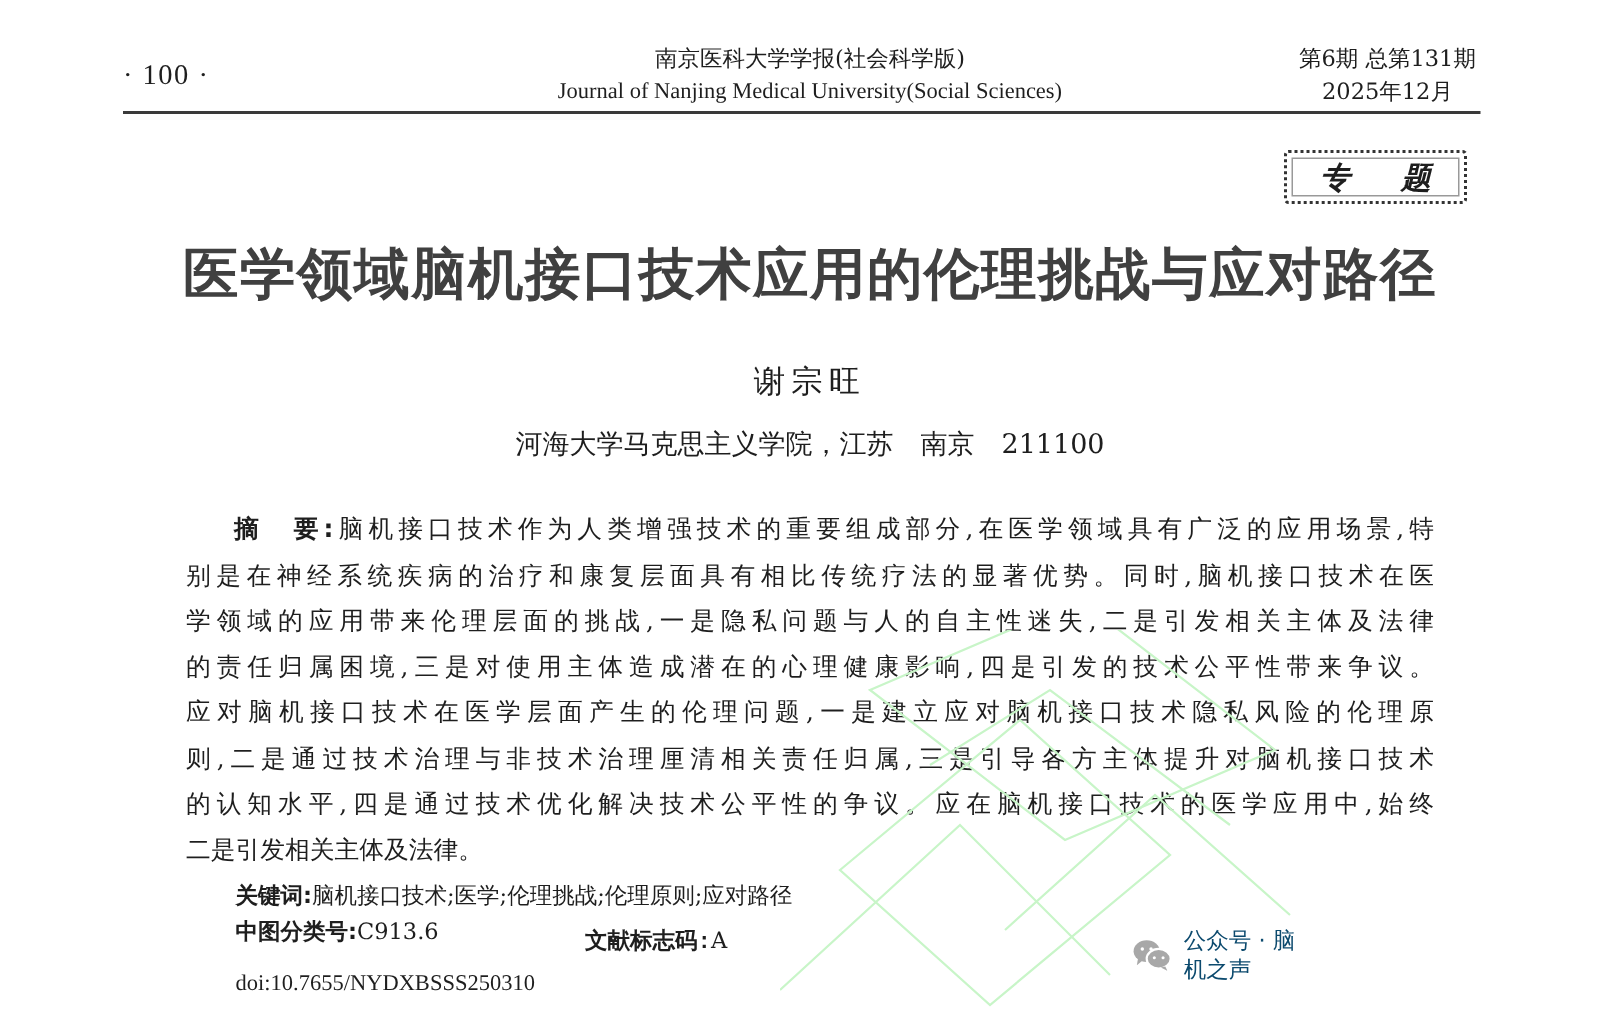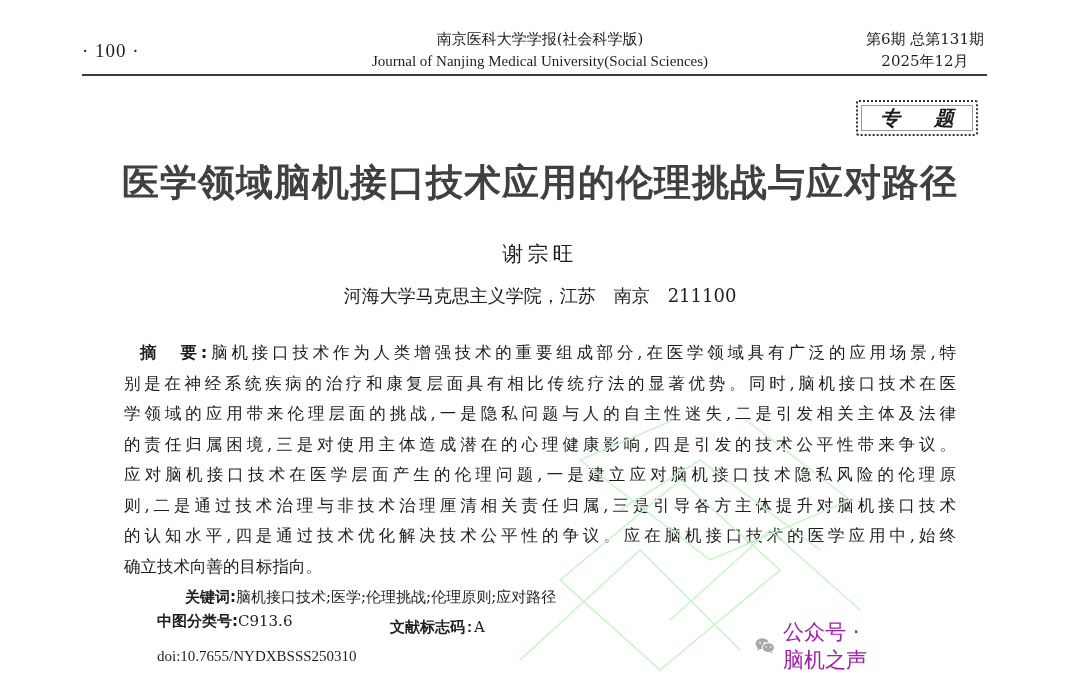--- a/index.html
+++ b/index.html
@@ -37,37 +37,37 @@
   .author { position: absolute; left: 0; width: 1080px; top: 240px; text-align: center; font-size: 21px; letter-spacing: 4px; }
   .affil { position: absolute; left: 0; width: 1080px; top: 284px; text-align: center; font-size: 18px; word-spacing: 6px; }
 
   
   .abstract {
     position: absolute; left: 124px; width: 832px; top: 338px;
     font-size: 16.5px; line-height: 30.5px; text-align: justify;
   }
   .abstract .line { display: block; white-space: nowrap; overflow: hidden; text-align-last: justify; text-align: justify; }
   .abstract .line.last { text-align-last: left; }
-  .abs-label { font-weight: bold; font-family: "DejaVu Sans", sans-serif; margin-left: 16px; }
+  .abs-label { font-weight: bold; font-family: "DejaVu Sans", sans-serif; margin-left: 32px; }
 
   .meta { position: absolute; left: 157px; font-size: 15px; }
   .meta .k { font-weight: bold; font-family: "DejaVu Sans", sans-serif; }
-  .kw { top: 588px; margin-left: 28px; }
+  .kw { top: 588px; }
   .clc { top: 612px; text-align: center; }
   .doccode { position: absolute; left: 390px; top: 618px; font-size: 15px; }
   .doccode .k { font-weight: bold; font-family: Liberation Mono, monospace; }
   .doi { top: 648px; font-family: "Liberation Serif", serif; }
 
   
   .wm { position: absolute; left: 520px; top: 420px; width: 360px; height: 260px; pointer-events: none; }
 
   
   .wechat {
     position: absolute; left: 755px; top: 618px; display: flex; align-items: center; gap: 8px;
-    color: #a21caf; font-family: "DejaVu Sans", sans-serif; font-size: 21px;
+    color: #0c4a6e; font-family: "DejaVu Sans", sans-serif; font-size: 15px;
   }
 </style>
 </head>
 <body>
 
 <div class="page">
 
   <div class="hdr-page">· 100 ·</div>
   <div class="hdr-center">
     <div>南京医科大学学报(社会科学版)</div>
@@ -89,21 +89,21 @@
   <div class="affil">河海大学马克思主义学院，江苏　南京　211100</div>
 
   <div class="abstract">
     <span class="line"><span class="abs-label">摘　要:</span><span>脑机接口技术作为人类增强技术的重要组成部分,在医学领域具有广泛的应用场景,特</span></span>
     <span class="line">别是在神经系统疾病的治疗和康复层面具有相比传统疗法的显著优势。同时,脑机接口技术在医</span>
     <span class="line">学领域的应用带来伦理层面的挑战,一是隐私问题与人的自主性迷失,二是引发相关主体及法律</span>
     <span class="line">的责任归属困境,三是对使用主体造成潜在的心理健康影响,四是引发的技术公平性带来争议。</span>
     <span class="line">应对脑机接口技术在医学层面产生的伦理问题,一是建立应对脑机接口技术隐私风险的伦理原</span>
     <span class="line">则,二是通过技术治理与非技术治理厘清相关责任归属,三是引导各方主体提升对脑机接口技术</span>
     <span class="line">的认知水平,四是通过技术优化解决技术公平性的争议。应在脑机接口技术的医学应用中,始终</span>
-    <span class="line last">确立技术向善的目标指向。</span>
+    <span class="line last">二是引发相关主体及法律。</span>
   </div>
 
   <div class="meta kw">
     <span class="k">关键词:</span><span>脑机接口技术;医学;伦理挑战;伦理原则;应对路径</span>
   </div>
   <div class="meta clc">
     <span class="k">中图分类号:</span><span>C913.6</span>
   </div>
   <div class="doccode">
     <span class="k">文献标志码:</span><span>A</span>

